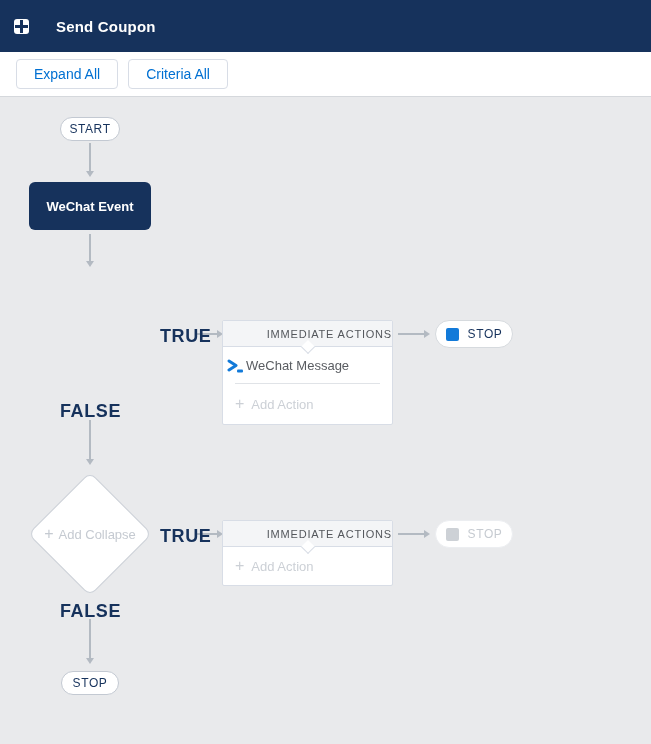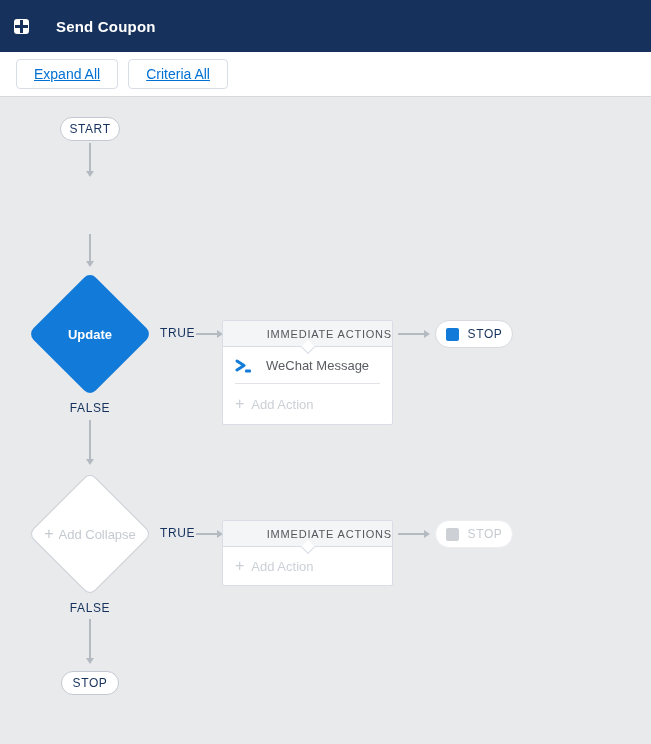--- a/index.html
+++ b/index.html
@@ -7,21 +7,21 @@
 
   
   .app-header { height:52px; background:#16325c; display:flex; align-items:center; padding:0 14px; }
   .hdr-icon { width:15px; height:15px; background:#ffffff; border-radius:3px; position:relative; flex:0 0 auto; }
   .hdr-icon::before { content:''; position:absolute; left:1px; right:1px; top:6px; height:3px; background:#16325c; }
   .hdr-icon::after  { content:''; position:absolute; top:1px; bottom:1px; left:6px; width:3px; background:#16325c; }
   .app-title { color:#ffffff; font-size:15px; font-weight:bold; margin-left:27px; letter-spacing:0.2px; }
 
   
   .toolbar { height:45px; background:#ffffff; border-bottom:1px solid #d5d8dc; display:flex; align-items:center; padding:0 16px; gap:10px; }
-  .tb-btn { background:#ffffff; border:1px solid #d8dde6; border-radius:4px; color:#0070d2; font-size:14px; font-family:inherit; padding:7px 17px; cursor:pointer; line-height:1;text-decoration:underline; }
+  .tb-btn { background:#ffffff; border:1px solid #d8dde6; border-radius:4px; color:#0070d2; font-size:14px; font-family:inherit; padding:7px 17px; cursor:pointer; line-height:1; }
 
   
   .canvas { position:relative; height:490px; background:#e9eaec; }
 
   
   .pill { position:absolute; background:#ffffff; border:1px solid #c3c9d2; border-radius:12px; display:flex; align-items:center; justify-content:center; color:#16325c; font-size:12px; letter-spacing:0.6px; }
   .pill-start { left:60px; top:20px; width:60px; height:24px; }
   .pill-stop-end { left:61px; top:574px; width:58px; height:24px; }
   .pill-stop { position:absolute; background:#ffffff; border-radius:14px; display:flex; align-items:center; justify-content:center; gap:9px; font-size:12px; letter-spacing:0.6px; }
   .pill-stop1 { left:435px; top:223px; width:78px; height:28px; border:1px solid #d6dade; color:#16325c; }
@@ -39,33 +39,33 @@
   .diamond-wrap.d2 { left:28px; top:375px; }
   .diamond-shape { position:absolute; left:18px; top:18px; width:88px; height:88px; transform:rotate(45deg); border-radius:8px; }
   .d1 .diamond-shape { background:#127ad9; }
   .d2 .diamond-shape { background:#ffffff; border:1px solid #ccd1d8; }
   .diamond-label { position:relative; z-index:2; font-size:13px; }
   .d1 .diamond-label { color:#ffffff; font-weight:bold; }
   .d2 .diamond-label { color:#c5cad1; display:flex; align-items:center; gap:5px; cursor:pointer; }
   .plus-glyph { font-size:16px; font-weight:400; line-height:1; }
 
   
-  .branch-label { position:absolute; color:#16325c; font-size:12px; letter-spacing:0.6px; }
+  .branch-label { position:absolute; color:#16325c; font-size:18px; letter-spacing:0.6px;font-weight:bold; }
   .lbl-true1 { left:160px; top:229px; }
   .lbl-true2 { left:160px; top:429px; }
   .lbl-false1 { left:60px; top:304px; width:60px; text-align:center; }
   .lbl-false2 { left:60px; top:504px; width:60px; text-align:center; }
 
   
   .action-box { position:absolute; left:222px; width:171px; background:#ffffff; border:1px solid #d8dde6; border-radius:2px; }
   .box1 { top:223px; }
   .box2 { top:423px; }
   .box-header { position:relative; height:26px; background:#f4f5f7; border-bottom:1px solid #d8dde6; display:flex; align-items:center; justify-content:flex-end; color:#54575c; font-size:11px; letter-spacing:0.8px; }
   .notch { position:absolute; left:50%; bottom:-6px; width:10px; height:10px; margin-left:-5px; background:#ffffff; border-right:1px solid #d8dde6; border-bottom:1px solid #d8dde6; transform:rotate(45deg); z-index:2; }
-  .action-row { display:flex; align-items:center; gap:14px; padding:11px 12px 10px 12px; font-size:13px; color:#595c61; cursor:pointer; }
+  .action-row { display:flex; align-items:center; gap:2px; padding:11px 12px 10px 4px; font-size:13px; color:#595c61; cursor:pointer; }
   .action-divider { border:none; border-top:1px solid #e0e3e7; margin:0 12px; }
   .add-action-row { display:flex; align-items:center; gap:7px; padding:12px 12px; font-size:13px; color:#ccd0d6; cursor:pointer; }
   .box2 .add-action-row { padding:11px 12px; }
   .prompt-icon { display:inline-flex; flex:0 0 auto; }
 
   
   .varrow { position:absolute; width:9px; }
   .varrow::before { content:''; position:absolute; left:3.6px; top:0; bottom:6px; width:1.6px; background:#b3bac2; }
   .varrow::after { content:''; position:absolute; bottom:0; left:0; border-left:4.5px solid transparent; border-right:4.5px solid transparent; border-top:6px solid #b3bac2; }
   .harrow { position:absolute; height:9px; }
@@ -101,25 +101,24 @@
 
   <div class="varrow a-start"></div>
   <div class="varrow a-trig"></div>
   <div class="harrow a-true1"></div>
   <div class="harrow a-stop1"></div>
   <div class="varrow a-false1"></div>
   <div class="harrow a-true2"></div>
   <div class="harrow a-stop2"></div>
   <div class="varrow a-false2"></div>
 
+  <div class="trigger">
+    <span>WeChat Event</span>
+  </div>
 
-  <div class="diamond-wrap d1">
-    <div class="diamond-shape"></div>
-    <div class="diamond-label">Update</div>
-  </div>
   <div class="branch-label lbl-true1">TRUE</div>
   <div class="branch-label lbl-false1">FALSE</div>
 
   <div class="action-box box1">
     <div class="box-header">
       <span>IMMEDIATE ACTIONS</span>
       <div class="notch"></div>
     </div>
     <div class="action-row">
       <span class="prompt-icon">

